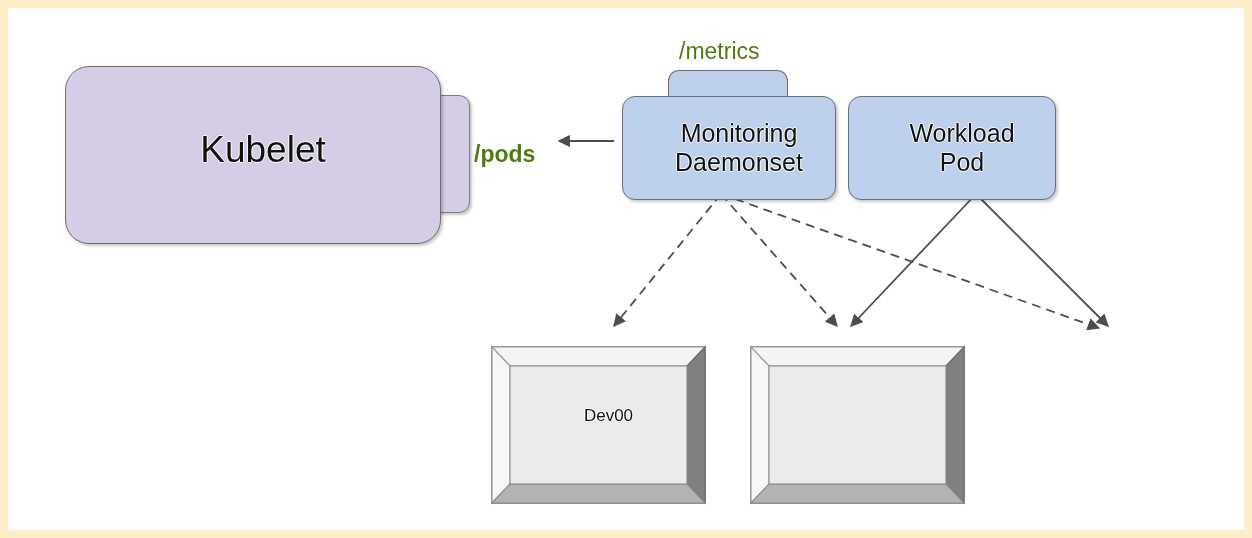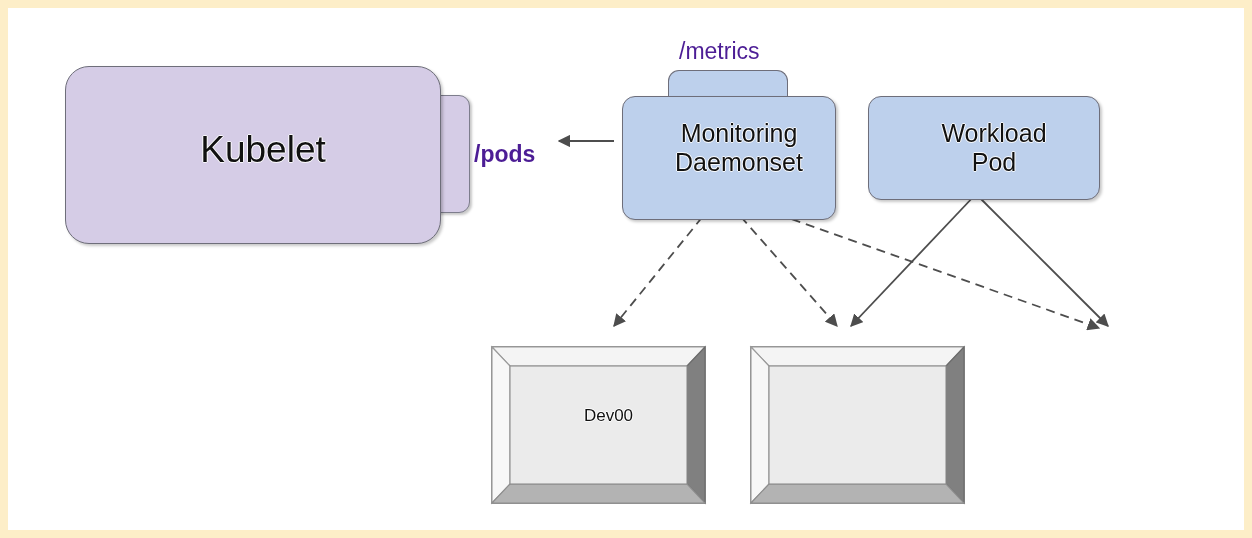--- a/index.html
+++ b/index.html
@@ -92,30 +92,30 @@
   .pod-stub {
     position: absolute;
     background: #bdd0ec;
     border: 1.6px solid #6e6e7a;
     border-radius: 11px 11px 0 0;
     border-bottom: none;
     box-sizing: border-box;
   }
 
   #mon-stub  { left: 660px; top: 62px;  width: 120px; height: 32px; }
-  #mon-box   { left: 614px; top: 88px;  width: 214px; height: 124px; }
+  #mon-box   { left: 614px; top: 88px;  width: 214px; height: 104px; }
   #mon-box .node-label { top: 22px; font-size: 25px; }
 
-  #wl-box    { left: 860px; top: 88px;  width: 232px; height: 104px; }
+  #wl-box    { left: 840px; top: 88px;  width: 208px; height: 104px; }
   #wl-box .node-label  { top: 22px; font-size: 25px; }
 
   
   .path-label {
     position: absolute;
-    color: #4c1d95;
+    color: #4d7c0f;
     font-size: 23px;
     white-space: nowrap;
     text-shadow:
        1px  0   0 rgba(255,255,255,.8),
       -1px  0   0 rgba(255,255,255,.8),
        0    1px 0 rgba(255,255,255,.8),
        0   -1px 0 rgba(255,255,255,.8);
     text-align: center;
   }
   #label-pods    { left: 466px; top: 133px; font-weight: bold; }

